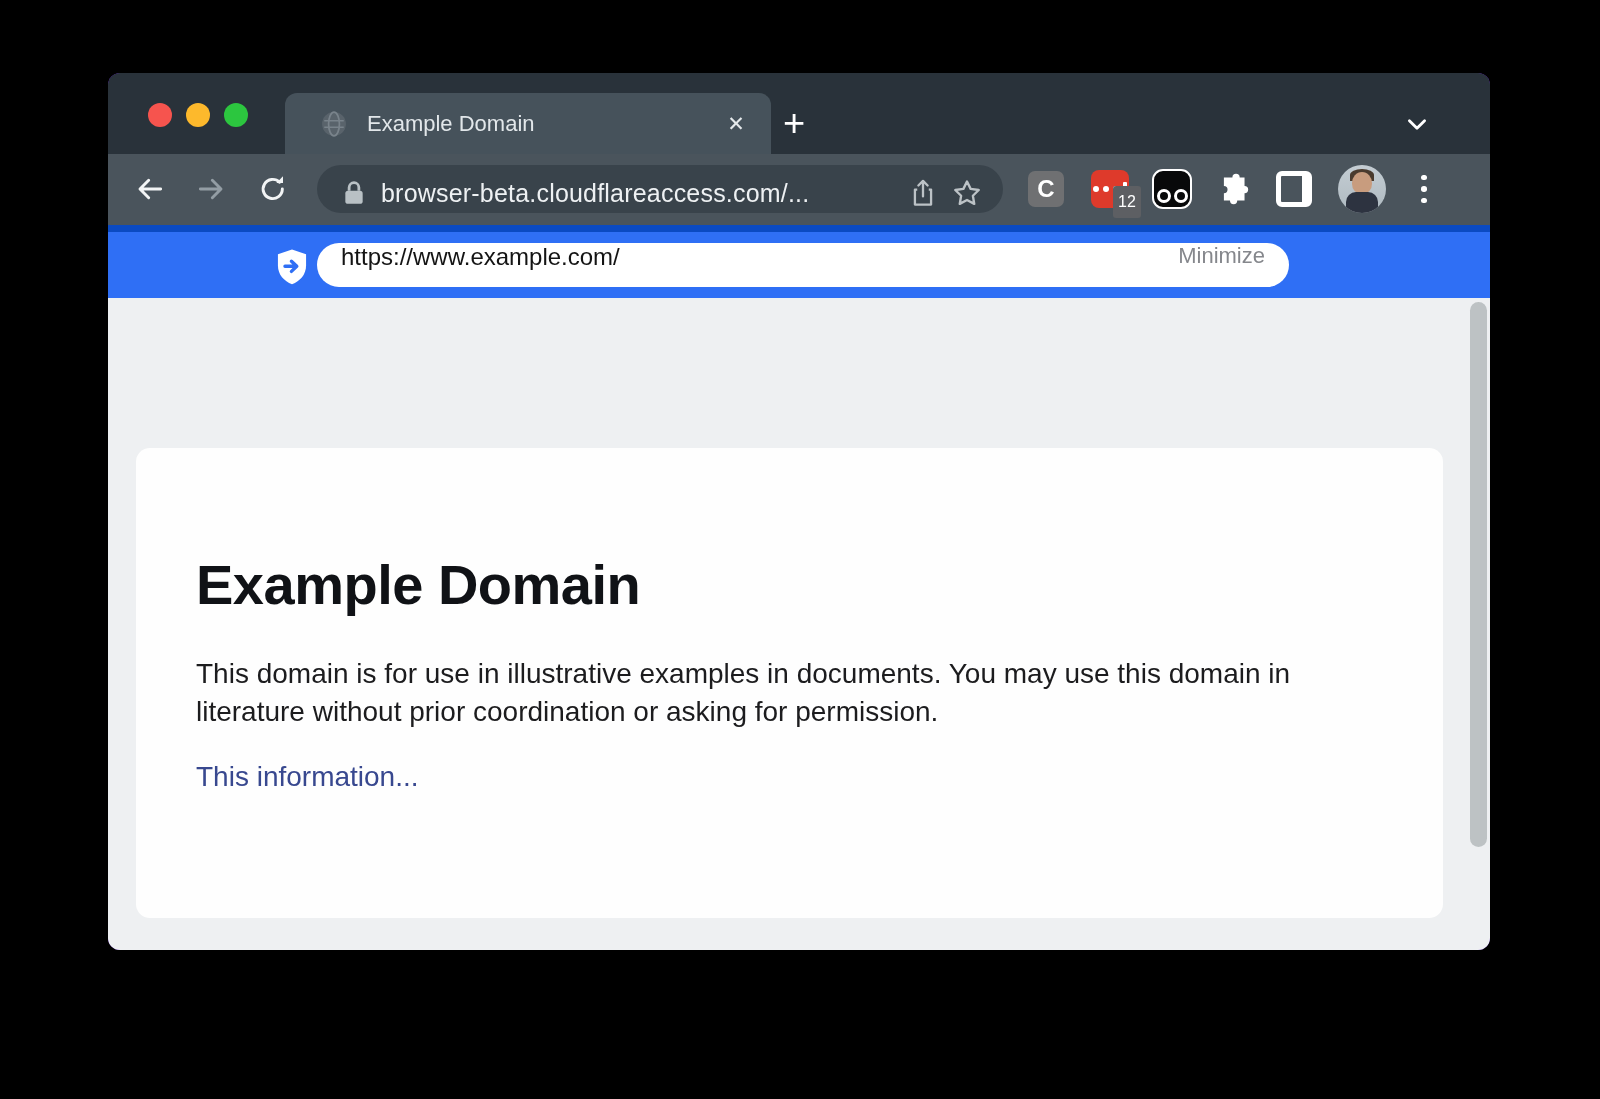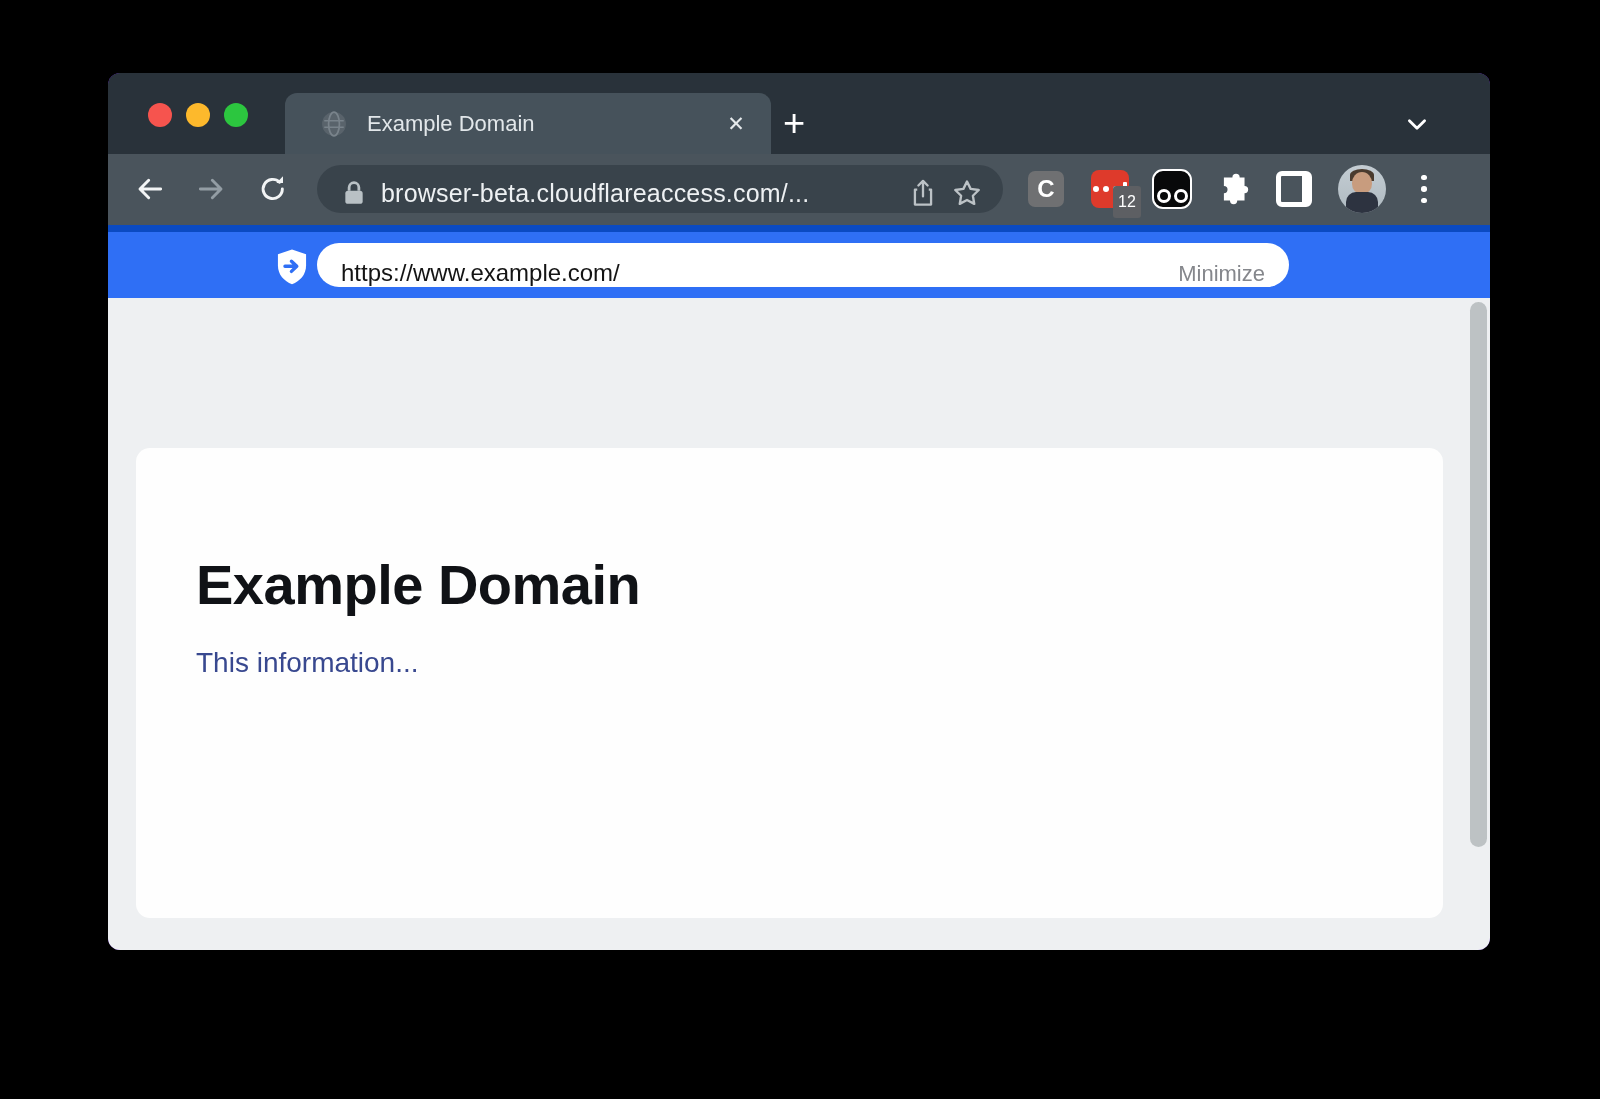--- a/index.html
+++ b/index.html
@@ -84,21 +84,21 @@
   .menu-dots { position:absolute; left:1294px; top:13px; width:44px; height:44px;
                display:flex; flex-direction:column; align-items:center;
                justify-content:center; gap:6px; }
   .menu-dots i { width:5.5px; height:5.5px; border-radius:50%; background:#fff; }
 
   
   .bluebar { position:relative; height:73px; background:#2f6ff5;
              border-top:7px solid #0b4ac2; }
   .shield { position:absolute; left:167px; top:16px; }
   .iso-input { position:absolute; left:209px; top:11px; width:972px; height:44px;
-               background:#fff; border-radius:22px; display:flex; align-items:flex-end;
+               background:#fff; border-radius:22px; display:flex; align-items:flex-start;
                padding:0 24px; }
   .iso-url { flex:1; font-size:24px; color:#141414; }
   .iso-min { font-size:22px; color:#85878c;margin-left:48px; }
 
   
   .content { position:relative; height:652px; background:#eef0f2; }
   .card { position:absolute; left:28px; top:150px; width:1307px; height:470px;
           background:#fefefe; border-radius:14px; padding:104px 60px 0 60px; }
   .card h1 { font-size:56px; font-weight:700; color:#101216; letter-spacing:-.5px; }
   .card p { margin-top:38px; font-size:28px; line-height:38px; color:#1c1c1e;
@@ -232,19 +232,20 @@
       </svg>
       <div class="iso-input">
         <span class="iso-url">https://www.example.com/</span>
         <span class="iso-min">Minimize</span>
       </div>
     </div>
 
     <div class="content">
       <div class="card">
         <h1>Example Domain</h1>
+        <p>This domain is for use in illustrative examples in documents. You may use this domain in literature without prior coordination or asking for permission.</p>
         <a href="#">This information...</a>
       </div>
       <div class="scroll-thumb"></div>
     </div>
 
   </div>
 </div>
 
 </body></html>

